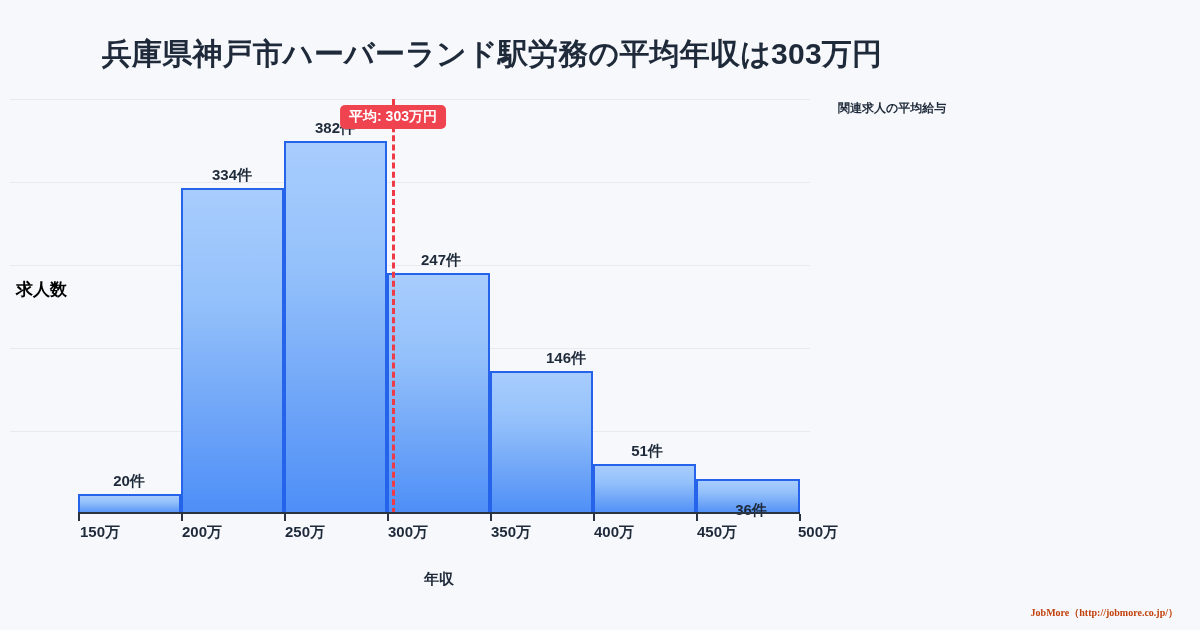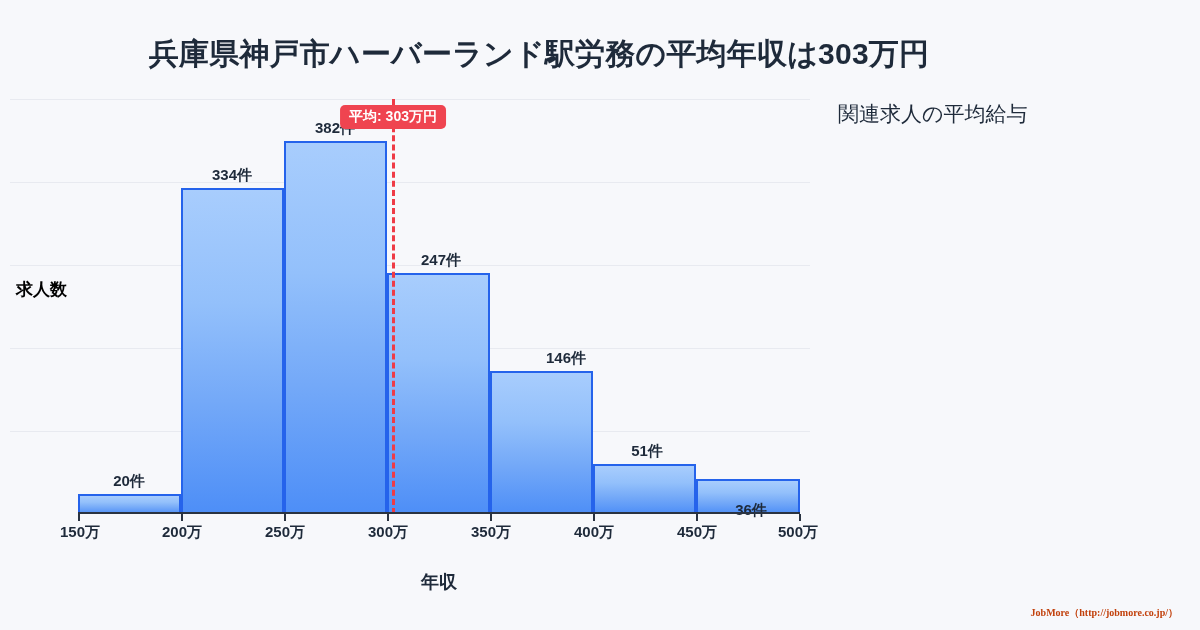--- a/index.html
+++ b/index.html
@@ -21,21 +21,20 @@
     position: absolute;
     left: 0;
     top: 34px;
     width: 984px;
     text-align: center;
     font-size: 30px;
     font-weight: bold;
     color: #1e2a3a;
     letter-spacing: 0.2px;
     white-space: nowrap;
-    margin-left: 47px;
   }
 
   
   .chart-area {
     position: absolute;
     left: 0;
     top: 0;
     width: 830px;
     height: 630px;
   }
@@ -90,20 +89,21 @@
     background: #2a3342;
   }
   .tick-label {
     position: absolute;
     top: 424px;
     font-size: 15px;
     font-weight: bold;
     color: #1e2a3a;
     white-space: nowrap;
     transform: translateX(-50%);
+    margin-left: 20px;
   }
 
   
   .avg-line {
     position: absolute;
     top: 0;
     bottom: 0;
     width: 0;
     border-left: 3px dashed #ef3b46;
   }
@@ -128,35 +128,35 @@
     font-weight: bold;
     color: #000000;
     white-space: nowrap;
   }
   .x-axis-title {
     position: absolute;
     left: 0;
     top: 570px;
     width: 878px;
     text-align: center;
-    font-size: 18px;
+    font-size: 15px;
     font-weight: bold;
     color: #1e2a3a;
   }
 
   
   .side-panel {
     position: absolute;
     left: 836px;
     top: 100px;
     width: 352px;
   }
   .side-title {
-    font-size: 21px;
-    font-weight: normal;
+    font-size: 12px;
+    font-weight: bold;
     color: #1e2a3a;
     margin: 0 0 22px 2px;
   }
   .salary-row {
     position: relative;
     display: flex;
     align-items: center;
     justify-content: space-between;
     height: 34px;
     padding: 0 14px 0 14px;

